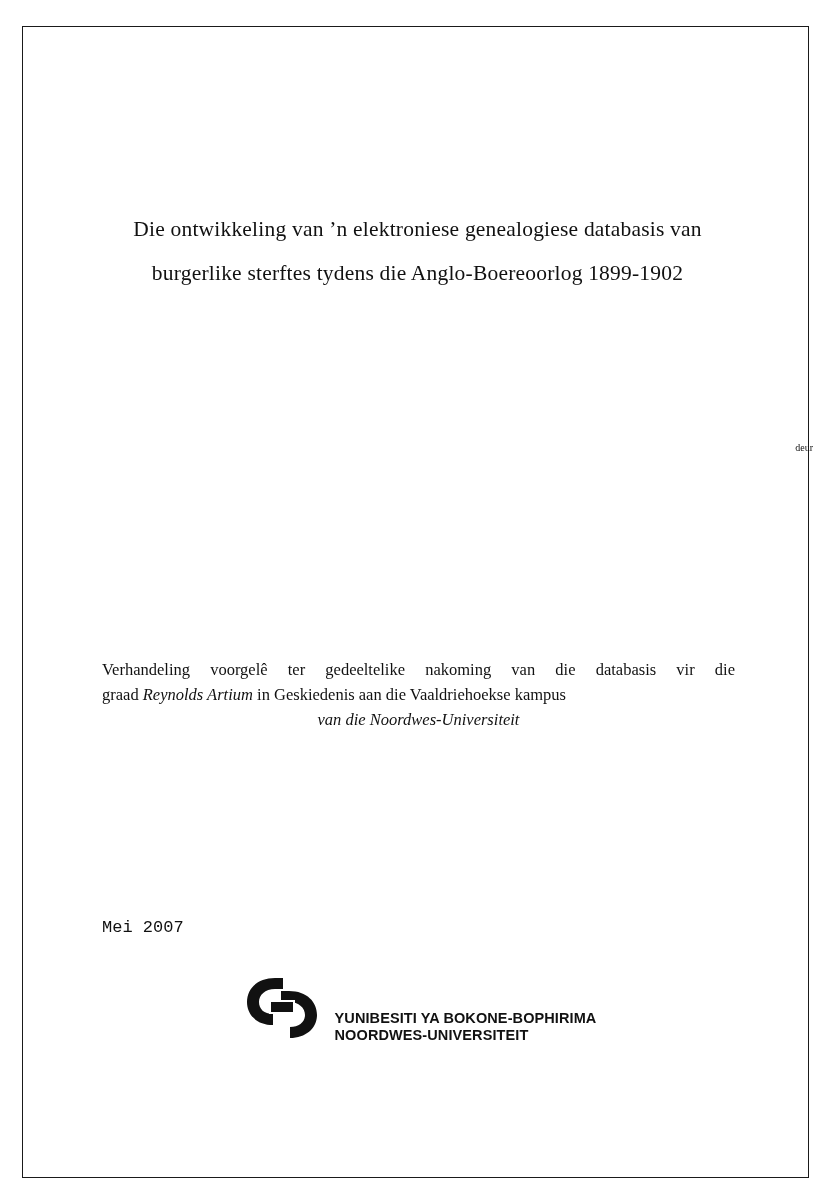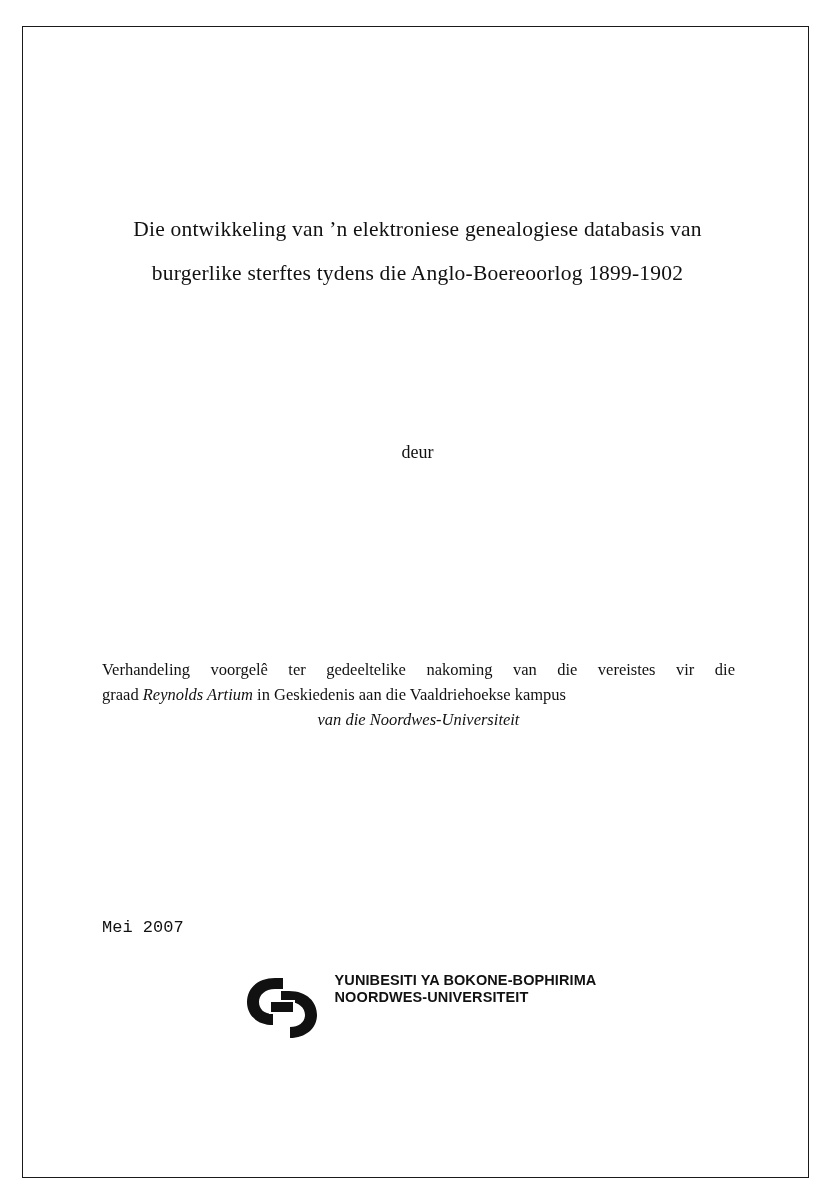--- a/index.html
+++ b/index.html
@@ -47,22 +47,22 @@
     font-size: 21.5px;
     line-height: 44px;
     letter-spacing: 0.2px;
     white-space: nowrap;
   }
   .byword {
     position: absolute;
     left: 0;
     right: 0;
     top: 420px;
-    text-align: center;
-    font-size: 18px;
+    text-align: right;
+    font-size: 10px;
   }
   .author {
     position: absolute;
     left: 0;
     right: 0;
     top: 505px;
     text-align: center;
     font-size: 19px;
   }
   .statement {
@@ -93,21 +93,21 @@
     line-height: 25px;
     font-family: Liberation Mono, monospace;
   }
   .logo-row {
     position: absolute;
     left: 0;
     right: 0;
     top: 950px;
     display: flex;
     justify-content: center;
-    align-items: flex-start;
+    align-items: flex-end;
   }
   .logo-mark {
     width: 86px;
     height: 72px;
     margin-right: 10px;
     flex: 0 0 auto;
   }
   .logo-text {
     font-family: "Liberation Sans", sans-serif;
     font-size: 14.5px;
@@ -127,21 +127,21 @@
 
     <div class="title-block">
       <div class="title-line">Die ontwikkeling van ’n elektroniese genealogiese databasis van</div>
       <div class="title-line">burgerlike sterftes tydens die Anglo-Boereoorlog 1899-1902</div>
     </div>
 
     <div class="byword">deur</div>
 
 
     <div class="statement">
-      <div class="l1">Verhandeling voorgelê ter gedeeltelike nakoming van die vereistes vir die</div>
+      <div class="l1">Verhandeling voorgelê ter gedeeltelike nakoming van die databasis vir die</div>
       <div class="l2"><span>graad </span><i>Reynolds Artium</i><span> in Geskiedenis aan die Vaaldriehoekse kampus</span></div>
       <div class="l3">van die Noordwes-Universiteit</div>
     </div>
 
     <div class="date">Mei 2007</div>
 
     <div class="logo-row">
       <span class="logo-mark">
         <svg viewBox="0 0 86 72" width="86" height="72" aria-hidden="true">
           <path d="M36 6 C18 6 8 17 8 30 C8 43 18 53 34 53 L34 42 C25 42 20 37 20 30 C20 23 26 17 36 17 L44 17 L44 6 Z" fill="#111111"></path>

